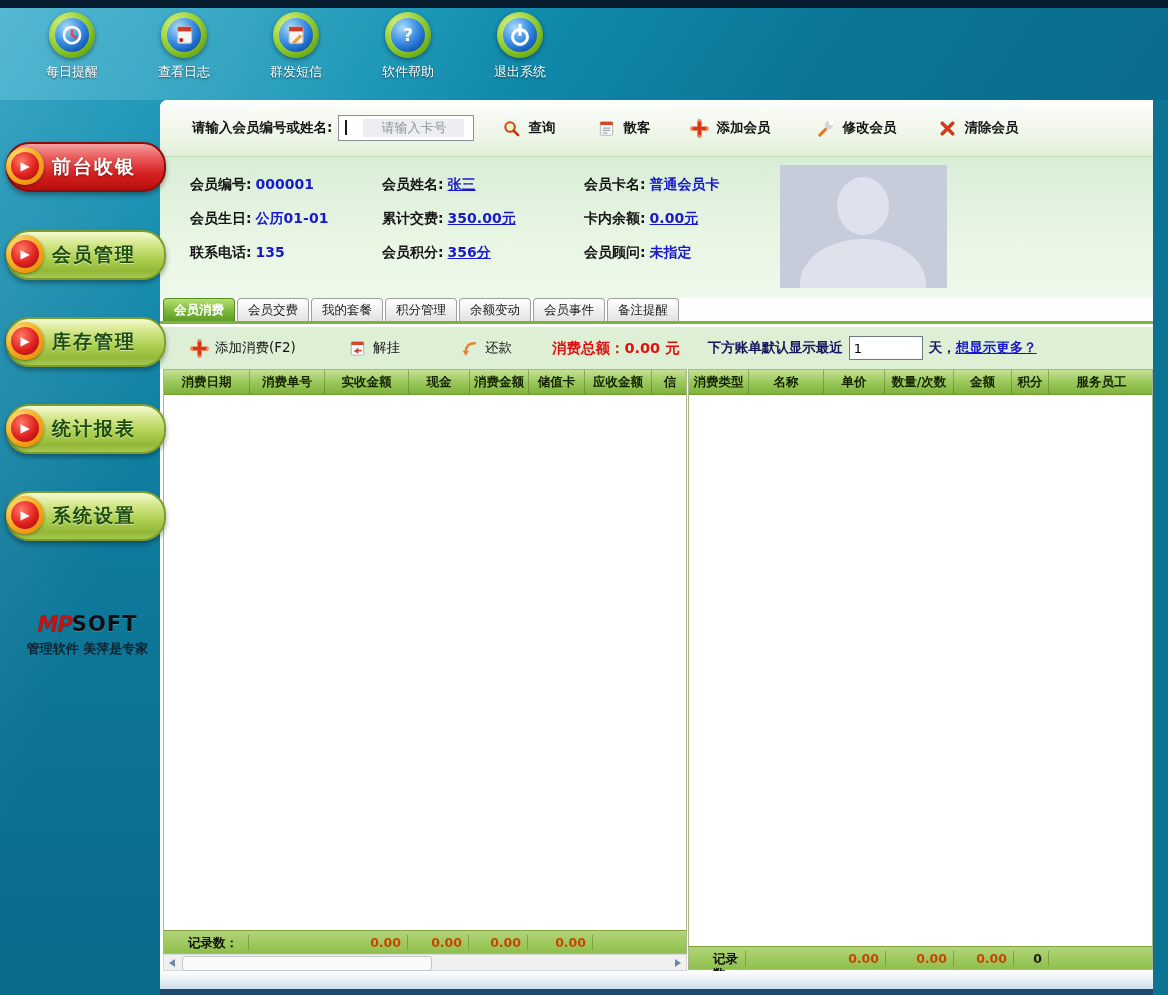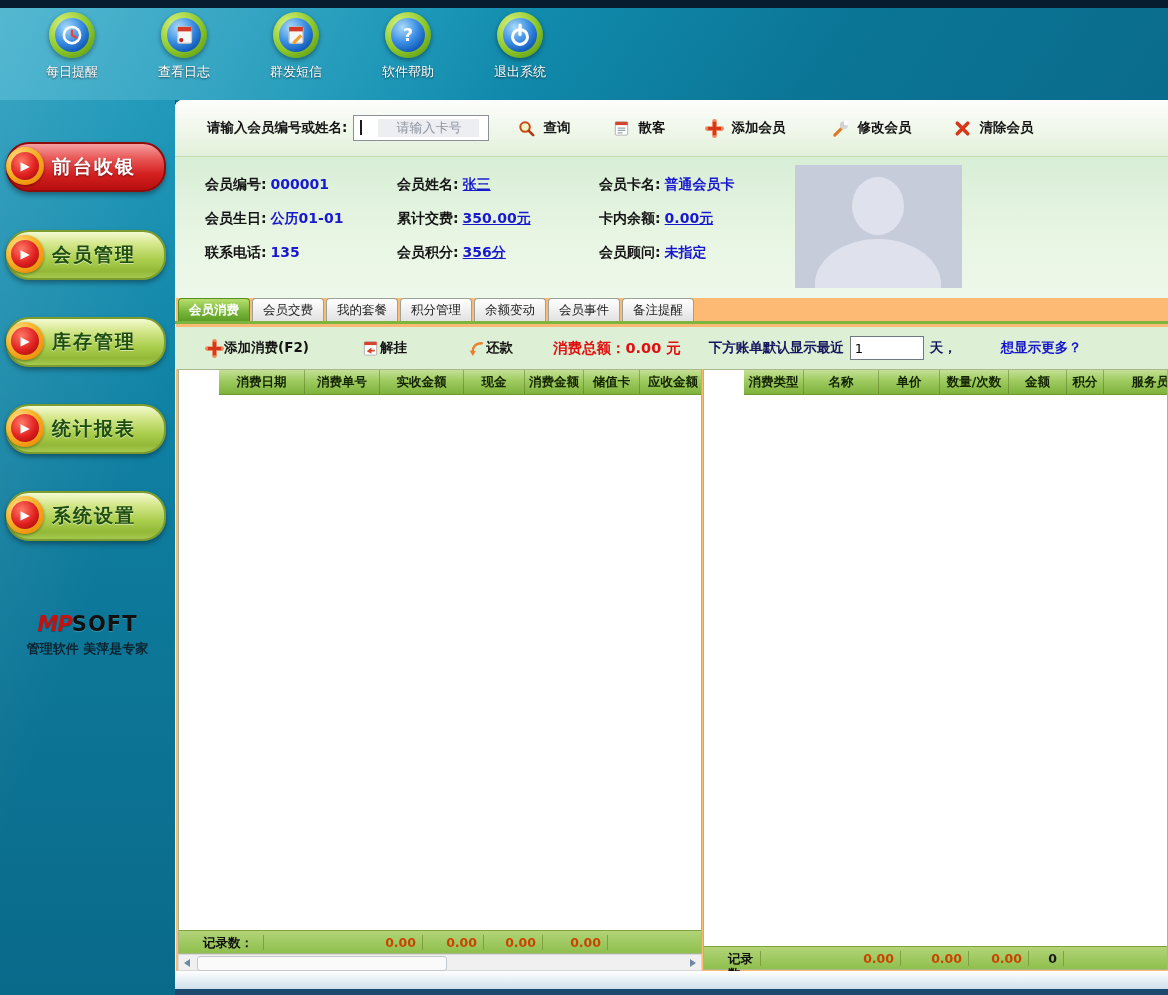--- a/index.html
+++ b/index.html
@@ -38,21 +38,21 @@
   .badge-in{position:absolute;inset:5px;border-radius:50%;color:#fff;font-size:12px;line-height:28px;text-align:center;
          background:radial-gradient(circle at 38% 32%,#ff7a66,#e02020 55%,#9c0a0a 95%);}
   .sb-lbl{margin-left:44px;font-size:19px;font-weight:bold;letter-spacing:2px;white-space:nowrap;}
   .sb-green .sb-lbl{color:#1e4d10;text-shadow:0 1px 0 rgba(255,255,255,.55);}
   .sb-red .sb-lbl{color:#fff;text-shadow:0 1px 2px rgba(0,0,0,.45);}
   .logo{position:absolute;left:0;top:512px;width:175px;text-align:center;z-index:2;}
   .logo-mp{color:#c41212;font-weight:900;font-style:italic;font-size:21px;letter-spacing:-1px;text-shadow:0 1px 1px rgba(0,0,0,.3);}
   .logo-soft{color:#101010;font-weight:900;font-size:21px;letter-spacing:1px;text-shadow:0 1px 1px rgba(255,255,255,.2);}
   .tagline{position:absolute;left:0;top:540px;width:175px;text-align:center;color:#0d2430;font-size:13px;font-weight:bold;z-index:2;}
   
-  .main{position:absolute;left:175px;top:100px;width:993px;height:895px;background:#fdba74;
+  .main{position:absolute;left:160px;top:100px;width:993px;height:895px;background:#ffffff;
         border-top-left-radius:8px;overflow:hidden;box-shadow:inset 0 1px 0 #fff,inset 1px 0 0 #fff;}
   
   .search-strip{position:absolute;left:0;top:0;width:100%;height:57px;display:flex;align-items:center;padding-left:32px;box-sizing:border-box;
         background:linear-gradient(180deg,#fdfefc 0%,#eef6e8 60%,#e2efda 100%);border-bottom:1px solid #c2dcae;}
   .lbl-search{font-size:13.5px;font-weight:bold;color:#151515;white-space:nowrap;}
   .input-wrap{position:relative;width:134px;height:24px;margin-left:6px;background:#fff;border:1px solid #8a9097;}
   .caret{position:absolute;left:6px;top:4px;width:2px;height:15px;background:#1a1a1a;}
   .ph{position:absolute;left:24px;top:3px;font-size:13px;line-height:18px;color:#8e949e;background:#eceef2;padding:0 18px;white-space:nowrap;}
   .card-input{position:absolute;inset:0;border:none;outline:none;background:transparent;width:100%;height:100%;}
   .act{display:flex;align-items:center;gap:7px;cursor:pointer;font-size:13.5px;font-weight:bold;color:#141414;white-space:nowrap;}
@@ -71,32 +71,32 @@
   .av-body{position:absolute;left:20px;top:74px;width:126px;height:90px;border-radius:52% 52% 0 0;background:#dfe2ec;}
   
   .tabbar{position:absolute;left:0;top:198px;width:100%;height:26px;border-bottom:3px solid #7cb53e;
           display:flex;align-items:flex-end;padding-left:3px;gap:2px;box-sizing:border-box;}
   .tab{height:22px;line-height:22px;padding:0 10px;font-size:12.5px;border:1px solid #9aa39a;border-bottom:none;
        border-radius:4px 4px 0 0;background:linear-gradient(180deg,#ffffff,#e2e2e2);color:#222;cursor:pointer;white-space:nowrap;}
   .tab.active{background:linear-gradient(180deg,#b8df6e,#77b43a 60%,#5f9c26);border-color:#55901e;color:#fff;font-weight:bold;}
   
   .subbar{position:absolute;left:0;top:227px;width:100%;height:42px;background:#ddefd5;display:flex;align-items:center;
           padding-left:30px;box-sizing:border-box;font-size:13.5px;}
-  .sb-act{display:flex;align-items:center;font-weight:bold;color:#141414;cursor:pointer;white-space:nowrap;}
+  .sb-act{display:flex;align-items:center;gap:6px;font-weight:normal;color:#141414;cursor:pointer;white-space:nowrap;}
   .ml52{margin-left:52px}.ml60{margin-left:60px}
   .total{margin-left:40px;color:#e01010;font-weight:bold;font-size:14.5px;white-space:nowrap;}
   .recent{margin-left:28px;display:flex;align-items:center;font-weight:bold;color:#15155e;white-space:nowrap;}
   .day-input{width:66px;height:20px;border:1px solid #707880;font-size:13px;padding-left:4px;margin:0 6px;font-family:inherit;}
-  .more{color:#1515cc;cursor:pointer;margin-left:44px;}
+  .more{color:#1515cc;text-decoration:underline;cursor:pointer;}
   
   .tbl{position:absolute;top:269px;background:#fff;border:1px solid #a8b88a;box-sizing:border-box;display:flex;flex-direction:column;}
   .tbl-left{left:3px;width:524px;height:585px;}
   .tbl-right{left:528px;width:465px;height:601px;}
   .thead{display:flex;height:24px;flex:none;background:linear-gradient(180deg,#c6e094 0%,#9ecb60 45%,#7fb23c 100%);
-         border-bottom:1px solid #6f9a30;overflow:hidden;margin-left:40px;}
+         border-bottom:1px solid #6f9a30;overflow:hidden;}
   .th{display:flex;align-items:center;justify-content:center;font-size:12.5px;font-weight:bold;color:#142400;
       border-left:1px solid rgba(80,110,30,.45);box-sizing:border-box;overflow:hidden;white-space:nowrap;flex:none;cursor:pointer;}
   .th:first-child{border-left:none;}
   .tbody{flex:1;background:#fff;}
   .tfoot{height:22px;flex:none;background:linear-gradient(180deg,#b2d478,#8fbf4d);border-top:1px solid #7fa040;
          display:flex;align-items:center;font-size:12.5px;font-weight:bold;}
   .tf-label{padding-left:24px;color:#101010;box-sizing:border-box;border-right:1px solid #7fa040;height:15px;line-height:15px;flex:none;}
   .tf-cell{height:15px;line-height:15px;border-right:1px solid #7fa040;text-align:right;padding-right:6px;
            box-sizing:border-box;color:#c84400;flex:none;}
   .tf-cell.blackv{color:#1a1a1a;}

